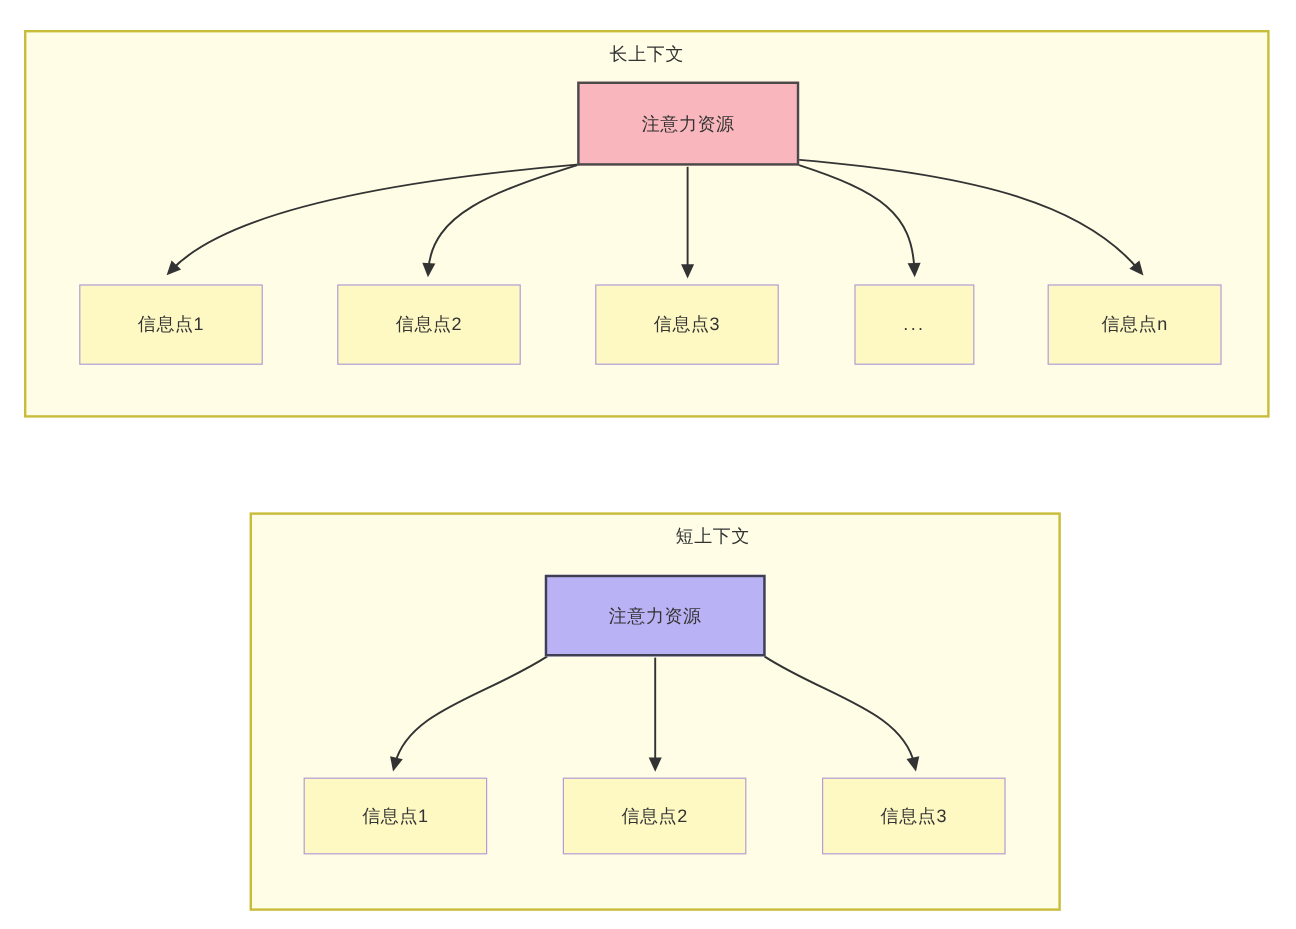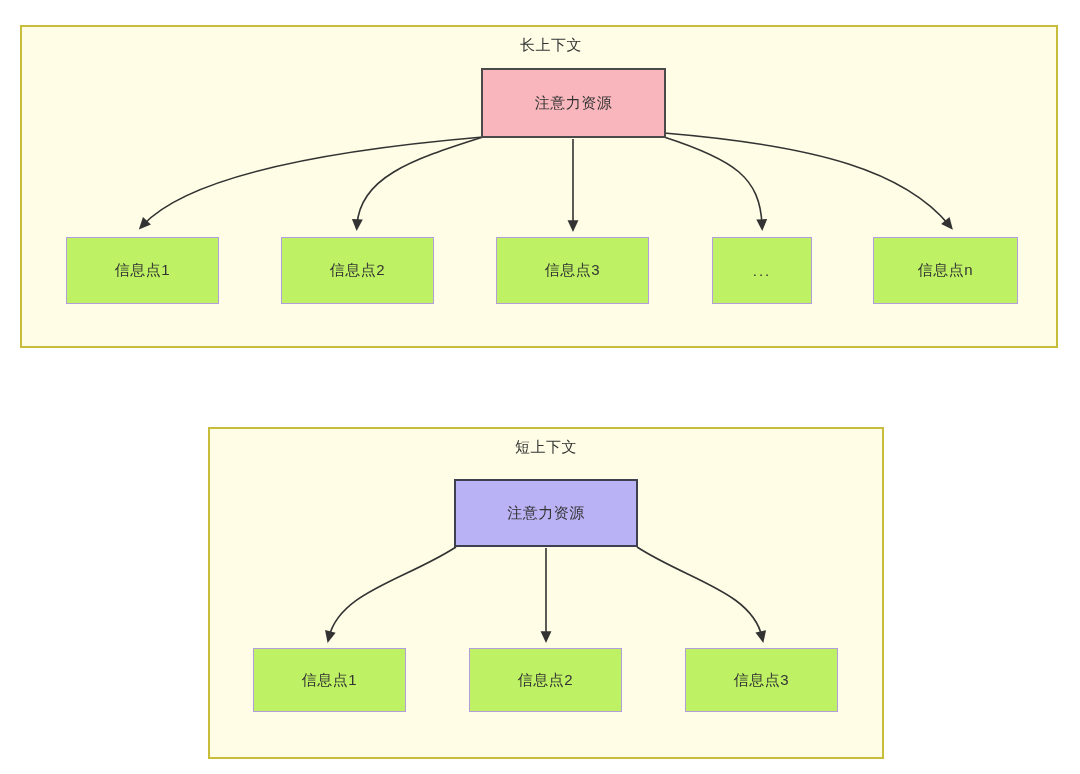--- a/index.html
+++ b/index.html
@@ -41,22 +41,22 @@
   .panel-title {
     position: absolute;
     left: 0;
     width: 100%;
     text-align: center;
     font-size: 15px;
     color: #333333;
     letter-spacing: 0.5px;
     white-space: nowrap;
   }
-  #panel-long .panel-title { top: 9px; margin-left: 12px; }
-  #panel-short .panel-title { top: 9px; }
+  #panel-long .panel-title { top: 9px; }
+  #panel-short .panel-title { top: 9px; padding-left: 48px; }
 
   .node {
     position: absolute;
     box-sizing: border-box;
     display: flex;
     align-items: center;
     justify-content: center;
     font-size: 15px;
     color: #333333;
     letter-spacing: 0.5px;
@@ -65,21 +65,21 @@
   }
   .node-root-pink {
     background: #f9b7bd;
     border: 2px solid #4a4a4a;
   }
   .node-root-purple {
     background: #b9b3f5;
     border: 2px solid #3f3f52;
   }
   .node-leaf {
-    background: #bef264;
+    background: #fef9c3;
     border: 1.6px solid #b39ddb;
   }
 
   
   #long-root   { left: 481px; top: 68px;  width: 185px; height: 70px; }
   #long-leaf-0 { left: 66px;  top: 237px; width: 153px; height: 67px; }
   #long-leaf-1 { left: 281px; top: 237px; width: 153px; height: 67px; }
   #long-leaf-2 { left: 496px; top: 237px; width: 153px; height: 67px; }
   #long-leaf-3 { left: 712px; top: 237px; width: 100px; height: 67px; }
   #long-leaf-4 { left: 873px; top: 237px; width: 145px; height: 67px; }

